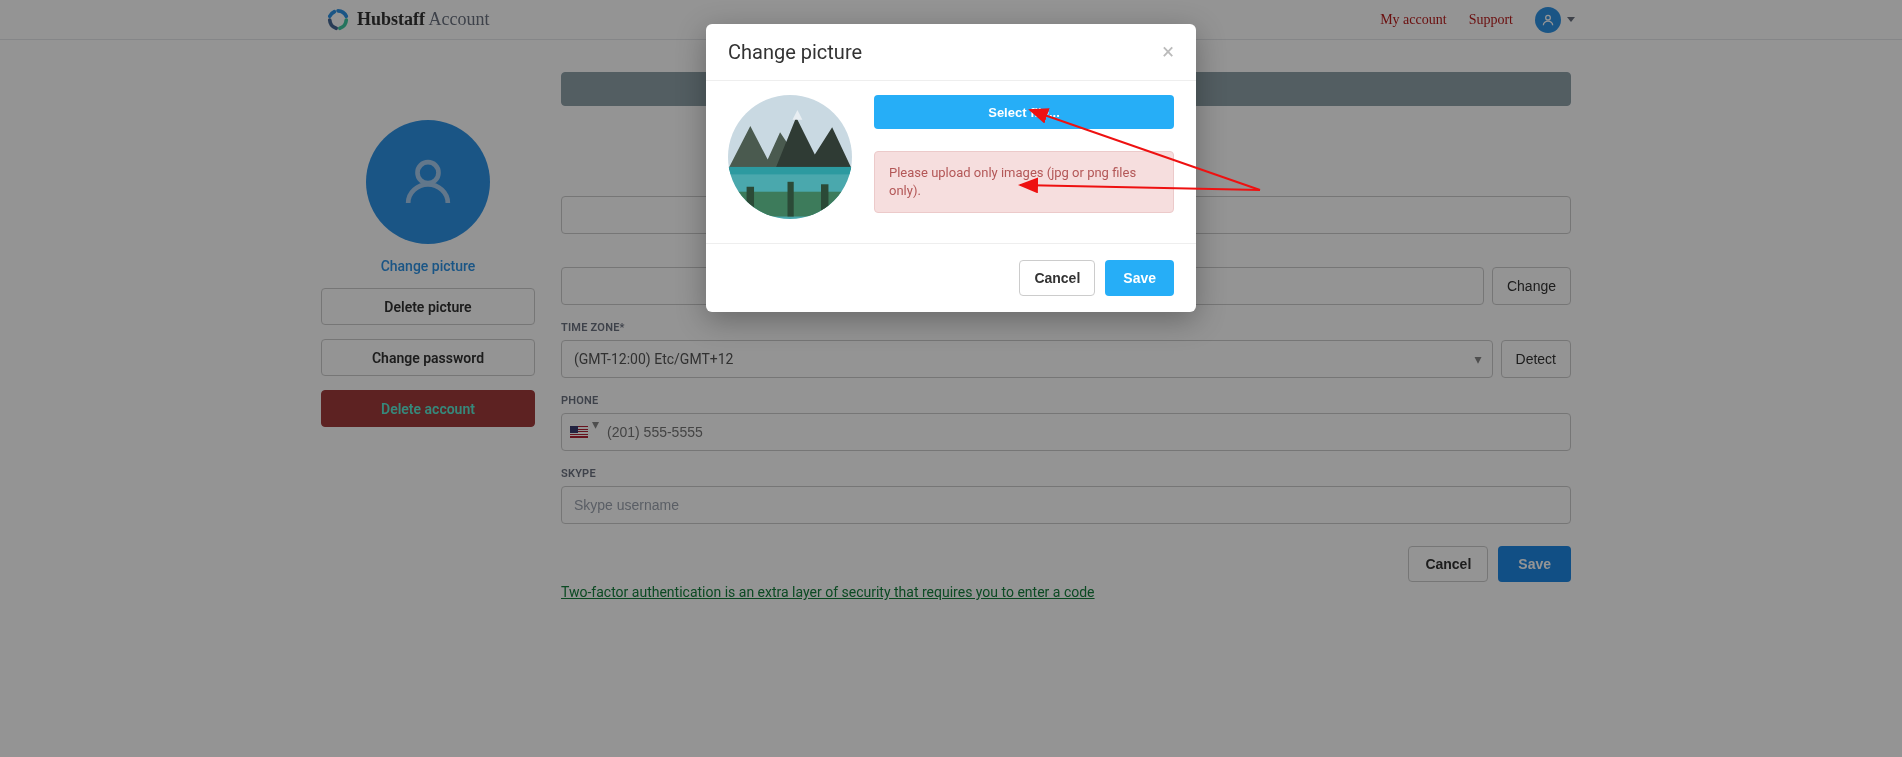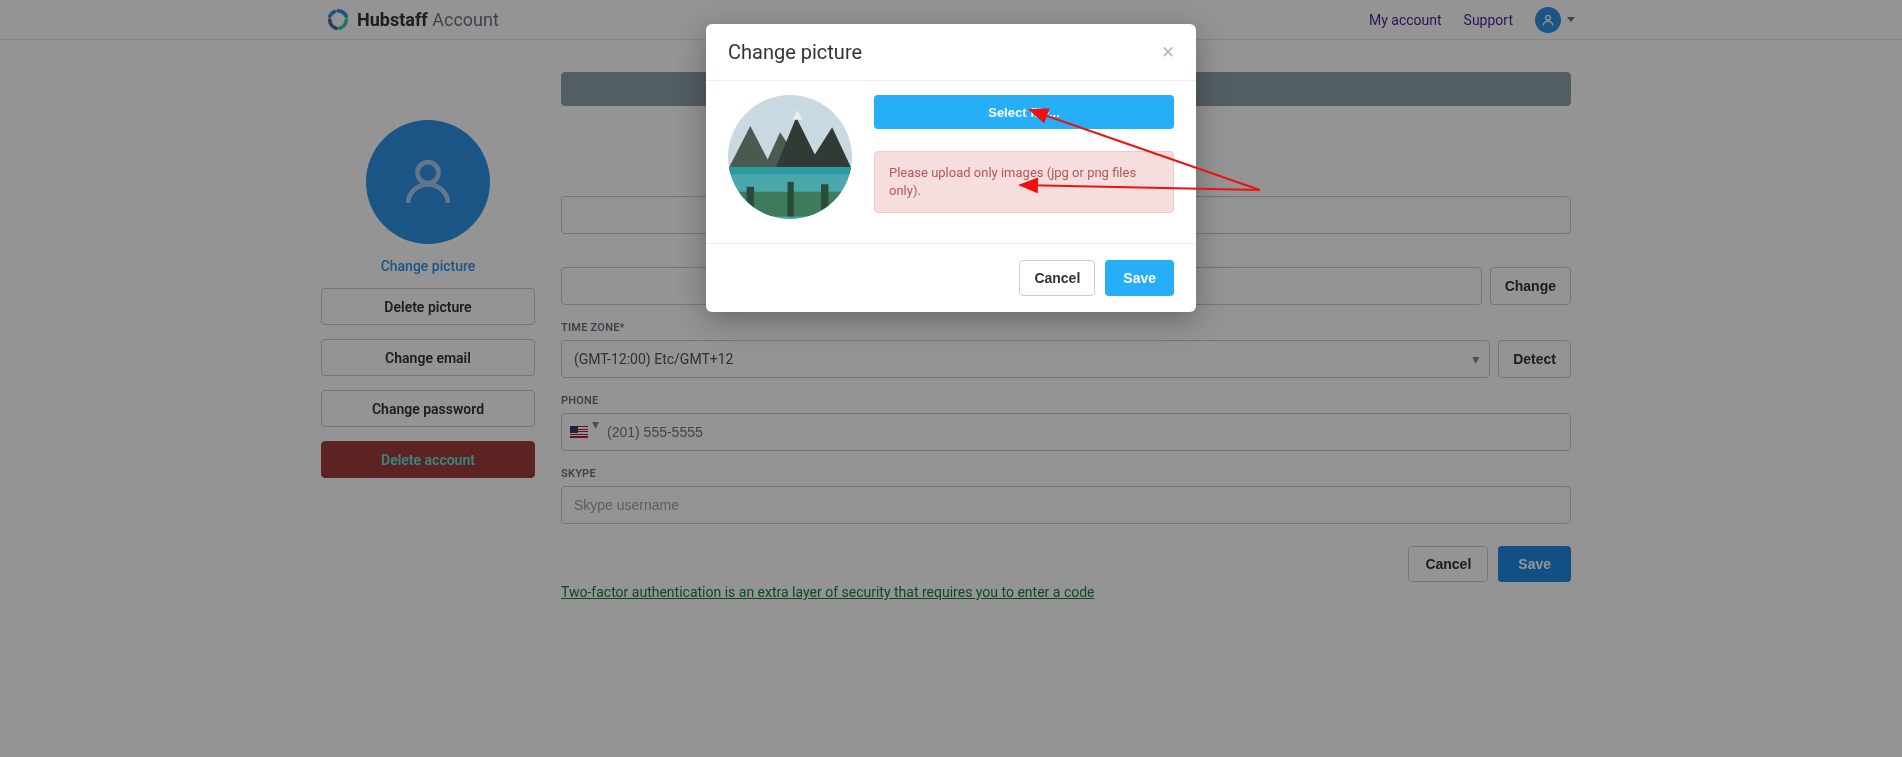--- a/index.html
+++ b/index.html
@@ -1,28 +1,28 @@
 <!DOCTYPE html>
 <html><head>
 <meta charset="utf-8">
 <style>
   * { box-sizing: border-box; }
   html, body { margin:0; padding:0; font-family: -apple-system, BlinkMacSystemFont, "Segoe UI", Roboto, "Helvetica Neue", Arial, sans-serif; font-size:14px; color:#333; background:#fff; }
   body { width:1902px; height:757px; position:relative; overflow:hidden; }
 
   
   .topbar { height:40px; border-bottom:1px solid #e5e7eb; background:#fff; display:flex; align-items:center; }
-  .topbar-inner { width:1260px; margin:16px auto; display:flex; align-items:center; justify-content:space-between; padding:0 6px; }
+  .topbar-inner { width:1260px; margin:16px auto; display:flex; align-items:center; justify-content:space-between; padding:0 6px;font-family:Liberation Serif, serif; }
   .brand { display:flex; align-items:center; gap:8px; }
   .brand-logo svg { display:block; }
   .brand-text { font-size:18px; color:#333; }
   .brand-text .bold { font-weight:700; }
   .brand-text .light { font-weight:400; color:#6b7280; }
   .topnav { display:flex; align-items:center; gap:22px; }
-  .topnav a { color:#4c1d95; text-decoration:none; font-size:14px; }
+  .topnav a { color:#b91c1c; text-decoration:none; font-size:14px; }
   .avatar-dd { display:flex; align-items:center; gap:6px; cursor:pointer; }
   .avatar-circle { width:26px; height:26px; border-radius:50%; background:#2e93e6; display:flex; align-items:center; justify-content:center; }
   .avatar-circle svg { width:14px; height:14px; }
   .caret-down { width:0; height:0; border-left:4px solid transparent; border-right:4px solid transparent; border-top:5px solid #6b7280; }
 
   
   .page { width:1260px; margin:0 auto; padding-top:30px; display:flex; gap:26px; }
   .sidecol { width:214px; flex:0 0 214px; display:flex; flex-direction:column; align-items:center; gap:14px; padding-top:50px; }
   .big-avatar { width:124px; height:124px; border-radius:50%; background:#2e93e6; display:flex; align-items:center; justify-content:center; }
   .big-avatar svg { width:56px; height:56px; }
@@ -31,21 +31,21 @@
   .side-btn.danger { background:#a13b3b; border-color:#a13b3b; color:#5eead4; font-weight:600; }
 
   .formcol { flex:1; padding-top:2px; padding-right:10px; }
   .field-label { font-size:11px; font-weight:600; color:#6b7280; letter-spacing:0.02em; margin-bottom:6px; margin-top:16px; display:block; }
   .input { width:100%; height:38px; border:1px solid #ccc; border-radius:4px; padding:0 12px; font-size:14px; color:#555; }
   .input::placeholder { color:#9ca3af; }
   .input-disabled { background:#8fa2aa; border-color:#8fa2aa; color:#fff; }
 
   .combo-row { display:flex; gap:8px; }
   .combo-row .input, .combo-row .select-like { flex:1; }
-  .btn-sec { height:38px; padding:0 14px; border:1px solid #ccc; border-radius:4px; background:#fff; font-size:14px; font-weight:700; color:#333; cursor:pointer; }
+  .btn-sec { height:38px; padding:0 14px; border:1px solid #ccc; border-radius:4px; background:#fff; font-size:14px; font-weight:400; color:#333; cursor:pointer; }
   .select-like { position:relative; display:flex; align-items:center; }
   .select-caret { position:absolute; right:10px; top:50%; transform:translateY(-50%); color:#888; }
 
   .phone-input { display:flex; align-items:center; gap:6px; padding-left:8px; }
   .phone-flag { display:flex; align-items:center; gap:4px; }
   .flag-us { width:18px; height:12px; background:#b22234; position:relative; overflow:hidden; }
   .flag-us::before { content:""; position:absolute; inset:0; background:repeating-linear-gradient(#b22234 0 1.3px,#fff 1.3px 2.6px); }
   .flag-us::after { content:""; position:absolute; left:0; top:0; width:8px; height:7px; background:#3c3b6e; }
 
   .form-actions { display:flex; justify-content:flex-end; gap:10px; margin-top:22px; }
@@ -112,21 +112,20 @@
 
   <div class="sidecol">
     <div class="big-avatar">
       <svg viewBox="0 0 24 24" fill="none" stroke="#a9cdef" stroke-width="2">
         <circle cx="12" cy="8" r="4.5"></circle>
           <path d="M3.5 21c0-4.5 4-8 8.5-8s8.5 3.5 8.5 8"></path>
       </svg>
     </div>
     <span class="change-pic-link">Change picture</span>
     <div class="side-btn">Delete picture</div>
-    <div class="side-btn">Change email</div>
     <div class="side-btn">Change password</div>
     <div class="side-btn danger">Delete account</div>
   </div>
 
   <div class="formcol">
     
     <div class="input input-disabled" style="height:34px;"></div>
 
     
     <div style="height:90px;"></div>

